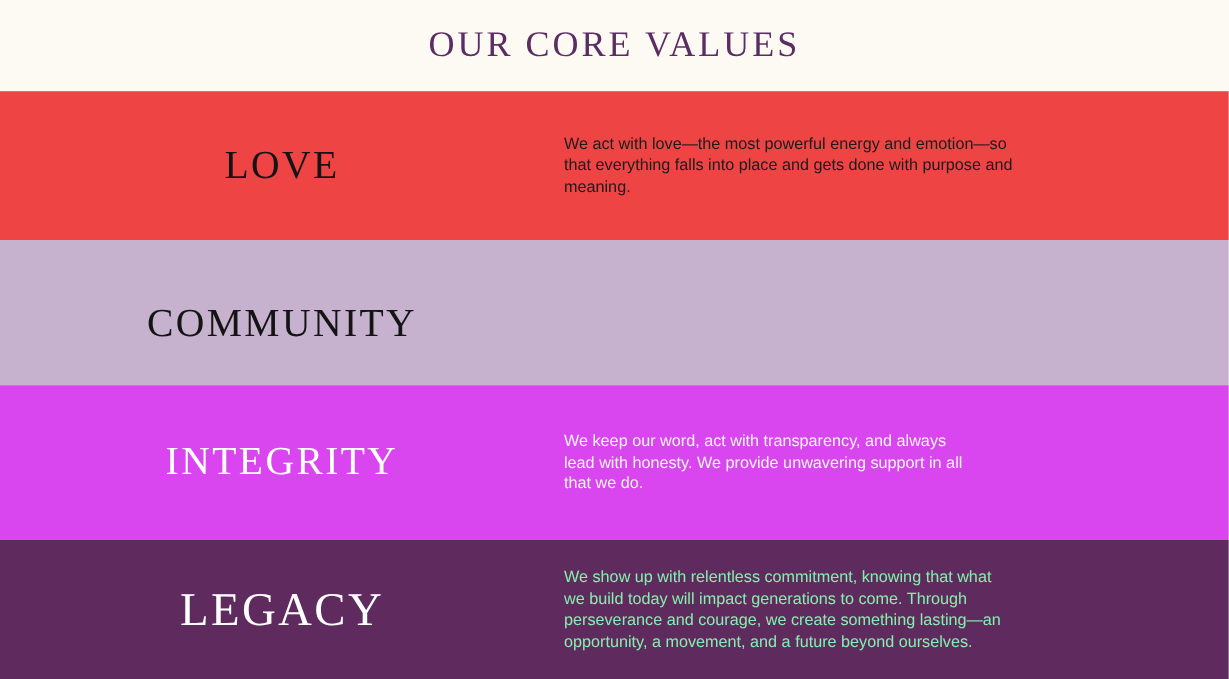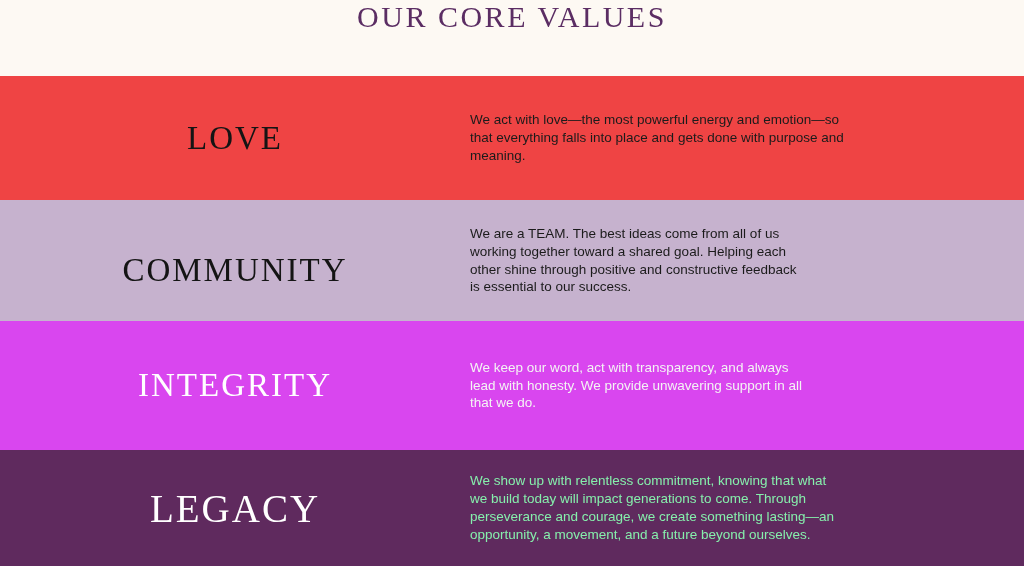--- a/index.html
+++ b/index.html
@@ -16,20 +16,21 @@
   .page {
     position: relative;
     width: 1024px;
     height: 566px;
     background: #fdf9f3;
   }
   .header {
     height: 76px;
     background: #fdf9f3;
     display: flex;
+    align-items: center;
     justify-content: center;
   }
   .header-title {
     font-family: "Liberation Serif", serif;
     font-size: 30px;
     letter-spacing: 2.5px;
     color: #5b2d63;
     font-weight: 400;
     text-transform: uppercase;
     font-variant: small-caps;
@@ -107,26 +108,20 @@
       <div class="row-body-text">We act with love—the most powerful energy and emotion—so
 that everything falls into place and gets done with purpose and
 meaning.</div>
     </div>
   </div>
 
   <div class="row row-community">
     <div class="row-label">
       <div class="row-label-text">COMMUNITY</div>
     </div>
-    <div class="row-body">
-      <div class="row-body-text">We are a TEAM. The best ideas come from all of us
-working together toward a shared goal. Helping each
-other shine through positive and constructive feedback
-is essential to our success.</div>
-    </div>
   </div>
 
   <div class="row row-integrity">
     <div class="row-label">
       <div class="row-label-text">INTEGRITY</div>
     </div>
     <div class="row-body">
       <div class="row-body-text">We keep our word, act with transparency, and always
 lead with honesty. We provide unwavering support in all
 that we do.</div>

